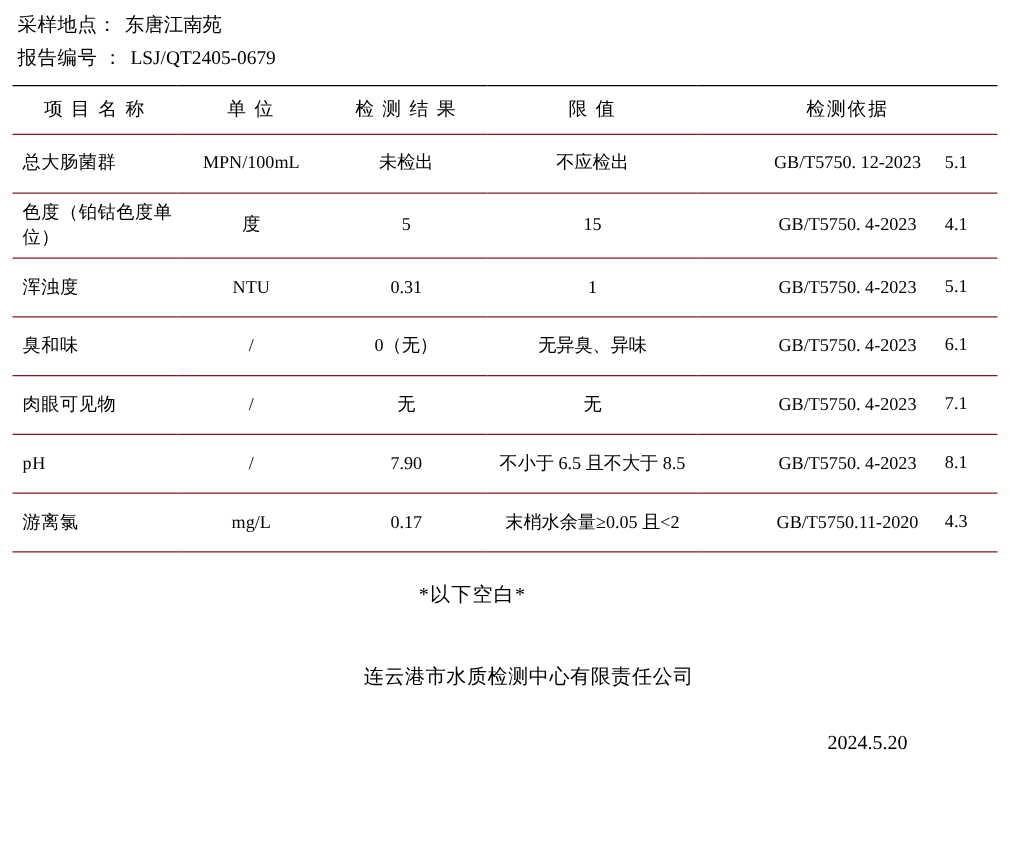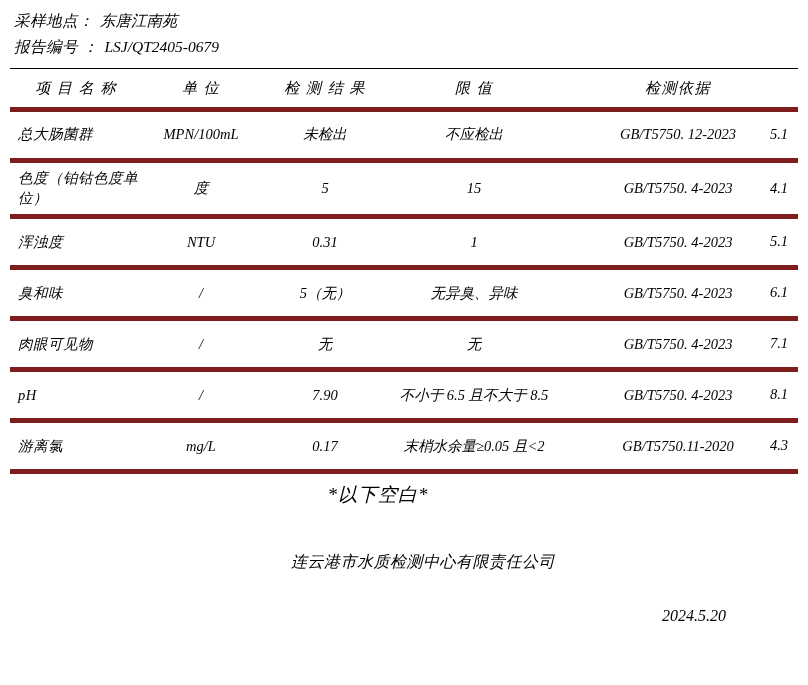--- a/index.html
+++ b/index.html
@@ -14,21 +14,20 @@
     color: #000;
     position: relative;
     overflow: hidden;
   }
   .page {
     position: relative;
     width: 756px;
     height: 685px;
     box-sizing: border-box;
     padding: 8px 10px 0 10px;
-    font-style: italic;
   }
   
   .meta {
     margin-left: 4px;
   }
   .meta-row {
     display: flex;
     align-items: baseline;
     font-size: 15.5px;
     line-height: 26px;
@@ -45,21 +44,21 @@
   }
   
   table.report {
     border-collapse: collapse;
     width: 788px;
     margin-top: 8px;
     table-layout: fixed;
   }
   table.report td, table.report th {
     border-top: 1px solid #000;
-    border-bottom: 5px solid #7f1d1d;
+    border-bottom: 1px solid #7f1d1d;
     border-left: none;
     border-right: none;
     font-weight: normal;
     font-size: 14.5px;
     text-align: center;
     vertical-align: middle;
     padding: 6px 2px;
     line-height: 1.35;
   }
   table.report thead td {
@@ -75,36 +74,36 @@
   table.report tbody tr td {
     height: 34px;
   }
   td.basis {
     text-align: left;
     padding-left: 14px;
     position: relative;
   }
   td.basis .clause {
     position: absolute;
-    right: 10px;
+    right: 24px;
     top: 50%;
     transform: translateY(-50%);
   }
   
   col.c-name   { width: 132px; }
   col.c-unit   { width: 118px; }
   col.c-result { width: 130px; }
   col.c-limit  { width: 168px; }
   col.c-basis  { width: 240px; }
 
   
   .blank-note {
     text-align: center;
-    font-size: 19px;
-    margin-top: 8px;
+    font-size: 16px;
+    margin-top: 24px;
     letter-spacing: 1px;
   }
   .company {
     text-align: center;
     font-size: 16px;
     margin-top: 44px;
     letter-spacing: 0.5px;
     padding-left: 90px;
   }
   .date {
@@ -174,21 +173,21 @@
         <td>0.31</td>
         <td>1</td>
         <td class="basis">
           <span>GB/T5750. 4-2023</span>
           <span class="clause">5.1</span>
         </td>
       </tr>
       <tr>
         <td class="name">臭和味</td>
         <td>/</td>
-        <td>5（无）</td>
+        <td>0（无）</td>
         <td>无异臭、异味</td>
         <td class="basis">
           <span>GB/T5750. 4-2023</span>
           <span class="clause">6.1</span>
         </td>
       </tr>
       <tr>
         <td class="name">肉眼可见物</td>
         <td>/</td>
         <td>无</td>

